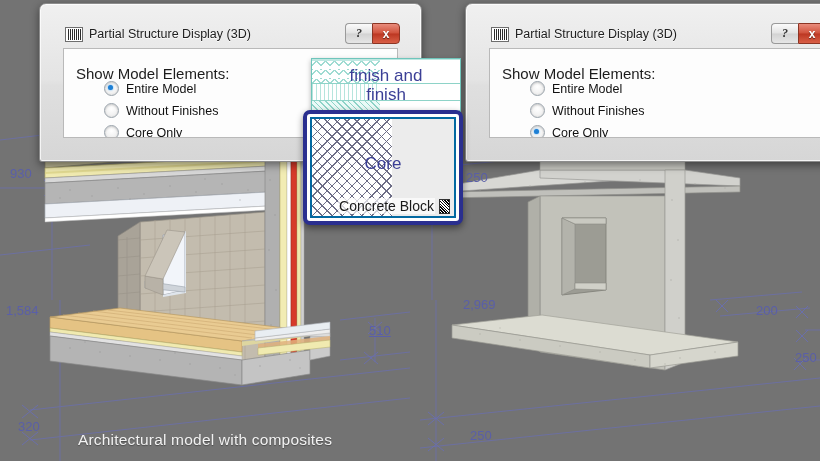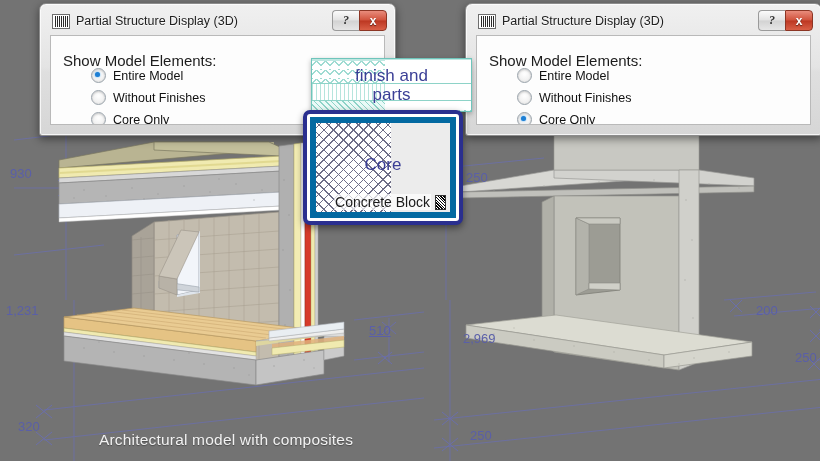--- a/index.html
+++ b/index.html
@@ -5,41 +5,41 @@
   html,body{margin:0;padding:0;}
   body{
     width:820px;height:461px;overflow:hidden;
     background:#737373;
     font-family:"Liberation Sans", sans-serif;
     position:relative;
   }
   .stage{position:absolute;left:0;top:0;width:820px;height:461px;overflow:hidden;background:#737373;}
 
   
-  .viewport{position:absolute;top:0;height:461px;overflow:hidden;padding-left:14px;}
+  .viewport{position:absolute;top:0;height:461px;overflow:hidden;}
   #vp-left{left:0;width:410px;}
   #vp-right{left:410px;width:410px;}
 
   .caption{
     position:absolute;bottom:12px;width:100%;text-align:center;
     color:#f2f2f2;font-size:15.5px;letter-spacing:.2px;
     text-shadow:0 1px 1px rgba(0,0,0,.35);
   }
 
   
   .dimtxt{position:absolute;color:#5a5fa8;font-size:13px;white-space:nowrap;}
 
   
   .dialog{
     position:absolute;
     background:linear-gradient(180deg,#f0f0f0 0%,#e4e4e4 48%,#dfdfdf 52%,#d6d6d6 100%);
     border:1px solid #8c8c8c;
     border-radius:7px 7px 3px 3px;
     box-shadow:0 3px 9px rgba(0,0,0,.45), inset 0 0 0 1px rgba(255,255,255,.75);
-    padding:5px;
+    padding:18px;
   }
   .titlebar{
     height:24px;display:flex;align-items:center;gap:6px;padding:0 3px 0 7px;
     border-radius:6px 6px 0 0;position:relative;
   }
   .title-ico{
     width:16px;height:13px;flex:0 0 auto;
     background:
       repeating-linear-gradient(90deg,#2b2b2b 0 1px,#ffffff 1px 2px) ,
       #cfcfcf;
@@ -85,37 +85,36 @@
     background:#1e7fd4;box-shadow:0 0 2px #3ba0ef;
   }
   .radio-label{font-size:12.5px;color:#111;white-space:nowrap;}
 
   
   .comp-top{
     position:absolute;
     background:#eab308;
     border:1px solid #6fc5bb;
     box-shadow:0 2px 5px rgba(0,0,0,.3);
-    padding-left:11px;
   }
   .comp-top .bands{position:absolute;inset:0;}
   .band{position:absolute;left:0;right:0;}
   .comp-top .lbl{
     position:absolute;inset:0;display:flex;flex-direction:column;
     align-items:center;justify-content:center;
     color:#3b3f96;font-size:17px;line-height:19px;text-align:center;
   }
   .comp-core{
     position:absolute;
     border:4px solid #2a2f8f;border-radius:7px;
     background:#fff;box-shadow:0 3px 7px rgba(0,0,0,.45);
     padding:2px;
   }
   .comp-core-inner{
-    position:absolute;inset:3px;border:6px solid #0369a1;background:#fff;overflow:hidden;
+    position:absolute;inset:3px;border:2px solid #0369a1;background:#fff;overflow:hidden;
   }
   .hatch{
     position:absolute;left:0;top:0;bottom:0;width:56%;
     background-image:
       repeating-linear-gradient(45deg, #6d6d86 0 1px, transparent 1px 7px),
       repeating-linear-gradient(-45deg, #6d6d86 0 1px, transparent 1px 7px);
     background-color:#fff;
   }
   .plainfill{position:absolute;right:0;top:0;bottom:0;width:44%;background:#ececec;}
   .comp-core .corelbl{
@@ -379,26 +378,26 @@
           <circle cx="305" cy="352" r=".8"></circle>
             <circle cx="90" cy="328" r=".7"></circle>
             <circle cx="255" cy="364" r=".7"></circle>
         </g>
       </g>
     </svg>
 
   </div>
 
   <div class="dimtxt" style="left:10px;top:166px;">930</div>
-  <div class="dimtxt" style="left:6px;top:303px;">1,231</div>
+  <div class="dimtxt" style="left:6px;top:303px;">1,584</div>
   <div class="dimtxt" style="left:18px;top:419px;">320</div>
   <div class="dimtxt" style="left:369px;top:323px;text-decoration:underline;">510</div>
 
   <div class="dimtxt" style="left:466px;top:170px;">250</div>
-  <div class="dimtxt" style="left:463px;top:297px;margin-top:34px;">2,969</div>
+  <div class="dimtxt" style="left:463px;top:297px;">2,969</div>
   <div class="dimtxt" style="left:756px;top:303px;">200</div>
   <div class="dimtxt" style="left:795px;top:350px;">250</div>
   <div class="dimtxt" style="left:470px;top:428px;">250</div>
 
   <div class="dialog" style="left:39px;top:3px;width:345px;">
     <div class="titlebar">
       <span class="title-ico"></span>
       <span class="title-text">Partial Structure Display (3D)</span>
       <span class="caption-btns">
         <span class="cbtn help">?</span>
@@ -461,21 +460,21 @@
       <div class="band" style="top:41px;height:1px;background:#7fcbc0;"></div>
       <div class="band" style="top:42px;height:10px;background:#eafaf7;
            background-image:repeating-linear-gradient(45deg,#8ed3c8 0 1px,transparent 1px 4px);"></div>
 
       <div style="position:absolute;right:0;top:1px;bottom:1px;width:54%;background:#ffffff;"></div>
       <div style="position:absolute;left:0;top:24px;right:0;height:1px;background:#8ed3c8;"></div>
       <div style="position:absolute;left:0;top:41px;right:0;height:1px;background:#8ed3c8;"></div>
     </div>
     <div class="lbl">
       <span>finish and</span>
-      <span>parts</span>
+      <span>finish</span>
     </div>
   </div>
 
   <div class="comp-core" style="left:303px;top:110px;width:148px;height:103px;">
     <div class="comp-core-inner">
       <div class="hatch"></div>
       <div class="plainfill"></div>
       <div class="corelbl">Core</div>
       <div class="cb-row">
         <span class="cb-text">Concrete Block</span>

